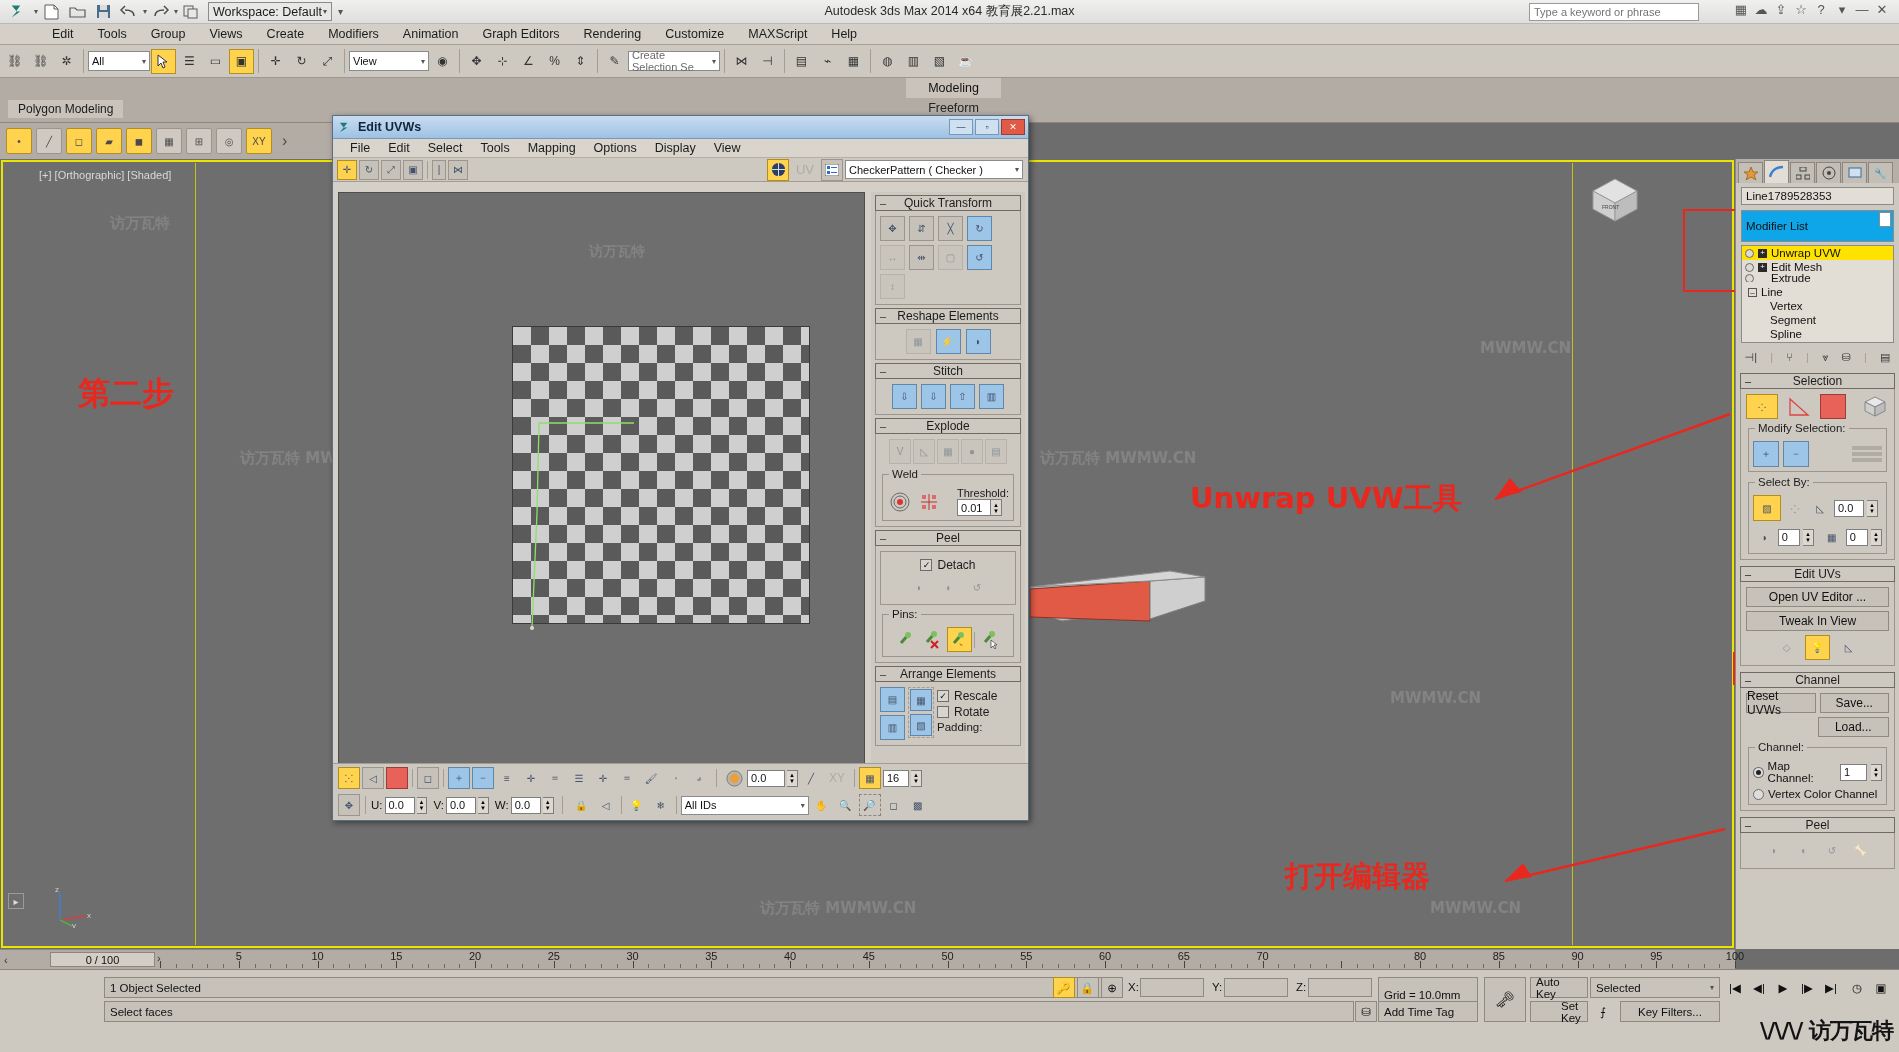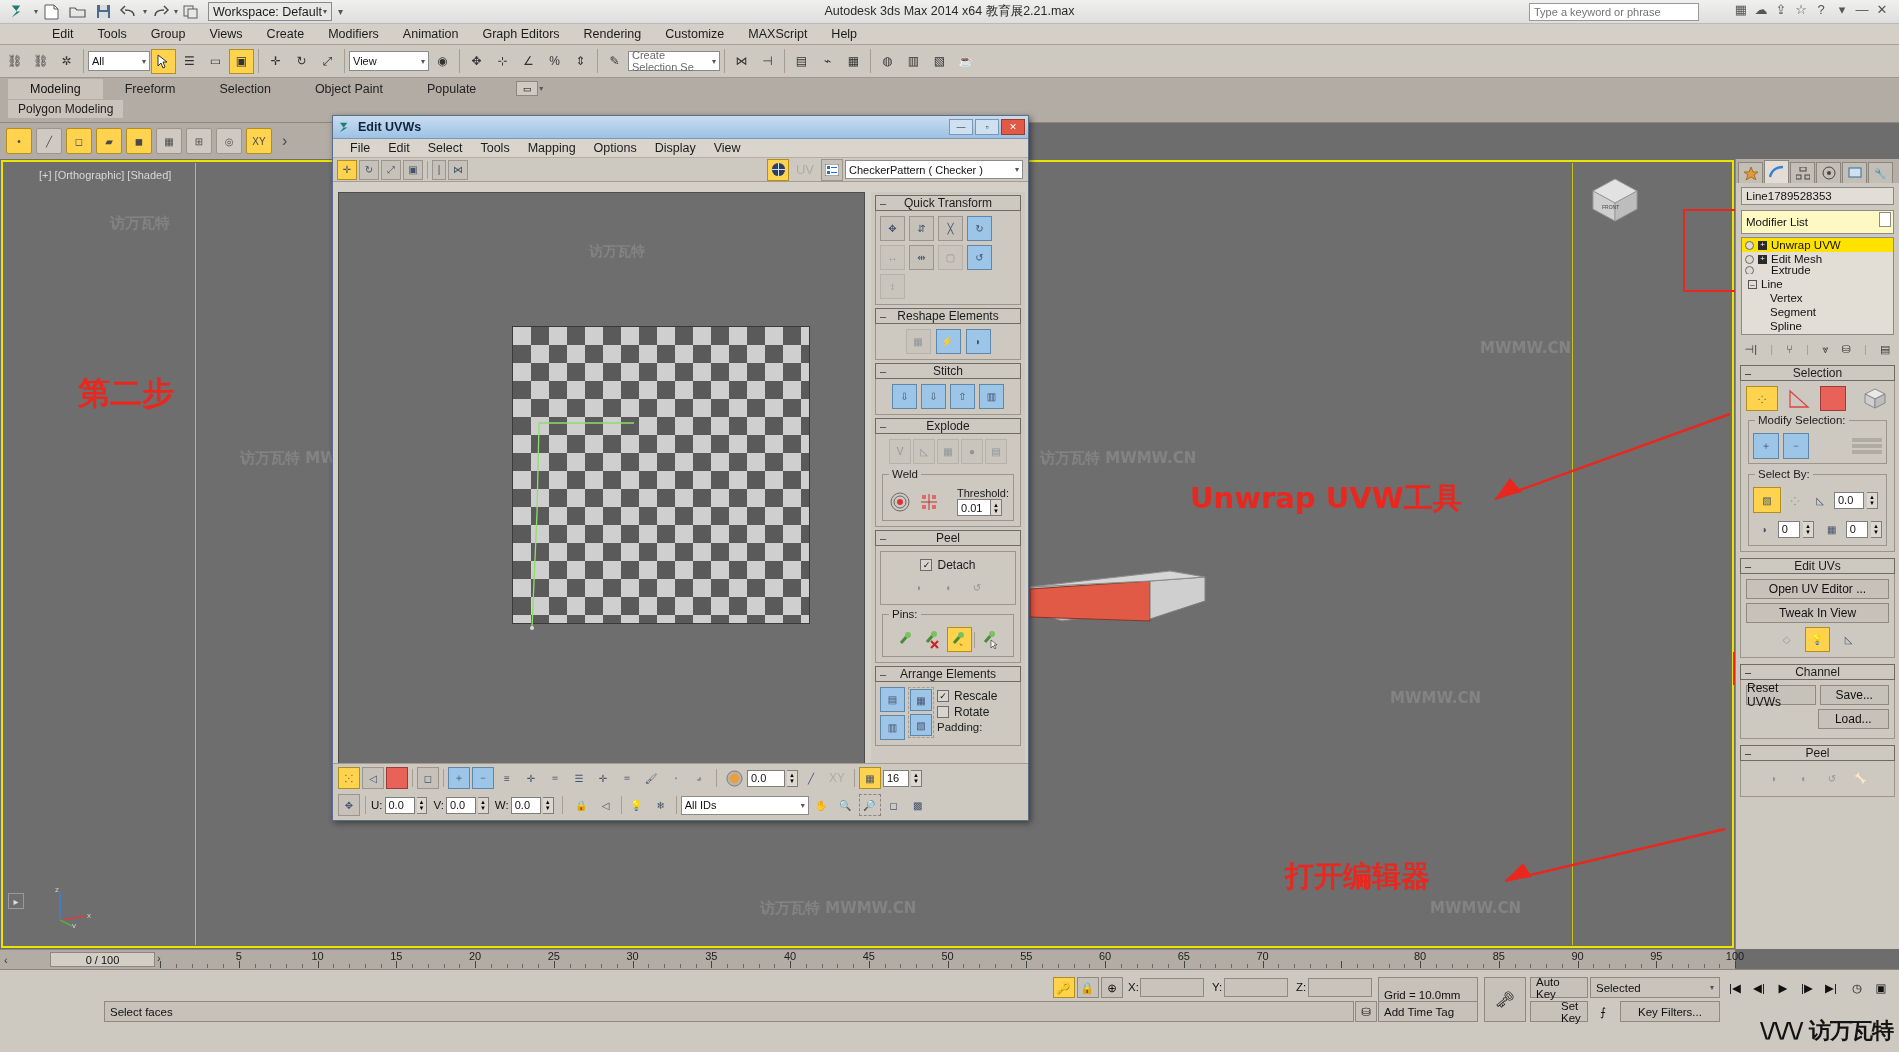--- a/index.html
+++ b/index.html
@@ -73,21 +73,21 @@
   .tsel {
     height:20px;border:1px solid #8b8b8b;background:#fff;font-size:11px;
     display:flex;align-items:center;padding:0 3px;color:#111;
   }
 
   
   #ribbon {
     left:0; top:78px; width:1899px; height:45px; background:#b3aca4;
     border-bottom:1px solid #8d867e;
   }
-  #ribtabs { display:flex;align-items:center;height:21px;padding-left:8px;gap:0; }
+  #ribtabs { display:flex;align-items:center;height:21px;padding-left:8px;gap:0;flex-direction:column; }
   #ribtabs .rt {
     padding:3px 22px;font-size:12.5px;color:#222;
   }
   #ribtabs .rt.sel { background:#c9c3bb; color:#111; }
   #ribrow2 { display:flex;align-items:center;height:19px;padding-left:8px; }
   #ribrow2 .rt2 { padding:2px 10px;font-size:12px;color:#1c1c1c;background:#c9c3bb; }
 
   
   #ribicons {
     left:0; top:123px; width:340px; height:36px; background:#b3aca4;
@@ -205,21 +205,21 @@
   #cmd {
     left:1735px; top:159px; width:164px; height:790px; background:#cdc9c1;
     border-left:1px solid #8d867e;
   }
   #cmd-tabs { display:flex;height:24px;align-items:flex-end;gap:1px;padding-left:2px;background:#b6afa7; }
   .ctab { width:25px;height:21px;border:1px solid #8d867e;border-bottom:none;background:#c3beb6;
           display:flex;align-items:center;justify-content:center;font-size:10px;color:#4a4a4a;}
   .ctab.sel { background:#e2ded6;height:23px; }
   #objname { margin:4px 5px 0 5px;height:18px;border:1px solid #8b8b8b;background:#e2ded6;
              display:flex;align-items:center;padding:0 4px;font-size:11.5px;color:#111; }
-  #modlist { margin:5px 5px 0 5px;height:24px;border:1px solid #8b8b8b;background:#fef9c3;
+  #modlist { margin:5px 5px 0 5px;height:32px;border:1px solid #8b8b8b;background:#0ea5e9;
              display:flex;align-items:center;padding:0 4px;font-size:11.5px;color:#111;position:relative; }
   #modstack { margin:3px 5px 0 5px;border:1px solid #8b8b8b;background:#e2ded6;height:98px;overflow:hidden; }
   .mrow { height:14px;display:flex;align-items:center;gap:4px;padding:0 3px;font-size:11.5px;color:#111; }
   .mrow.sel { background:#ffe200; }
   .bulb { width:9px;height:9px;border-radius:50%;border:1px solid #6a6a6a;background:#ded9d1; }
   .plusbox { width:9px;height:9px;background:#2a2a2a;color:#fff;font-size:8px;line-height:8px;text-align:center; }
   .tree { padding-left:6px;font-size:11.5px;color:#111;line-height:14px; }
   #modtools { margin:4px 5px 0 5px;display:flex;align-items:center;gap:6px;height:20px;
               font-size:11px;color:#3a3a3a;justify-content:space-around; }
   .crollhdr { margin:6px 4px 0 4px;background:#cdc9c1;border:1px solid #6f6a63;height:16px;
@@ -953,20 +953,38 @@
     <span class="minus">–</span>
     <span>Channel</span>
   </div>
   <div class="crollbody">
     <div style="display:flex;gap:4px;">
       <div class="cbtn" style="flex:1">Reset UVWs</div>
       <div class="cbtn" style="flex:1">Save...</div>
     </div>
     <div style="display:flex;justify-content:flex-end;">
       <div class="cbtn" style="width:50%">Load...</div>
+    </div>
+    <div class="grpbox" style="margin-top:6px;">
+      <span class="lbl">Channel:</span>
+      <div style="display:flex;align-items:center;gap:4px;">
+        <span class="radio">
+            <span class="dot"></span>
+          </span>
+        <span style="font-size:11.5px;color:#111">Map Channel:</span>
+        <div class="spin" style="width:28px;margin-left:auto">1</div>
+        <div style="display:flex;flex-direction:column;font-size:6px;line-height:6px;border:1px solid #7e7e7e;border-left:none;height:17px;justify-content:center;padding:0 2px;background:#ddd8d0;">
+            <span>▲</span>
+            <span>▼</span>
+          </div>
+      </div>
+      <div style="display:flex;align-items:center;gap:4px;margin-top:4px;">
+        <span class="radio"></span>
+        <span style="font-size:11.5px;color:#111">Vertex Color Channel</span>
+      </div>
     </div>
   </div>
 
   <div class="crollhdr">
     <span class="minus">–</span>
     <span>Peel</span>
   </div>
   <div class="crollbody" style="display:flex;gap:4px;justify-content:center">
     <div class="ibtn dis" style="border:none;background:none">◗</div>
     <div class="ibtn dis" style="border:none;background:none">◖</div>
@@ -1101,20 +1119,21 @@
       <div class="tick" style="left: 1527.75px; height: 4px; top: 14px; background: rgb(106, 106, 106);"></div>
       <div class="tick" style="left: 1543.5px; height: 4px; top: 14px; background: rgb(106, 106, 106);"></div>
       <div class="tick" style="left: 1559.25px; height: 4px; top: 14px; background: rgb(106, 106, 106);"></div>
       <div class="tick" style="left: 1575px; height: 7px; top: 11px;"></div>
       <div class="tlab" style="left: 1575px;">100</div>
     </div>
 </div>
 
 <div id="statusarea" class="abs">
 
+  <div class="stbox" style="left:104px;top:7px;width:1015px;height:21px;">1 Object Selected</div>
   <div class="stbox" style="left:104px;top:31px;width:1250px;height:21px;">Select faces</div>
 
   <div class="stbox" style="left:1053px;top:7px;width:22px;height:21px;background:#ffd34d;border-color:#b28f1c;justify-content:center;">🔑</div>
   <div class="stbox" style="left:1077px;top:7px;width:22px;height:21px;justify-content:center;">🔒</div>
   <div class="stbox" style="left:1101px;top:7px;width:22px;height:21px;justify-content:center;">⊕</div>
 
   <span style="position:absolute;left:1128px;top:11px;font-size:11.5px;color:#111">X:</span>
   <div class="fld" style="position:absolute;left:1140px;top:8px;width:64px"></div>
   <span style="position:absolute;left:1212px;top:11px;font-size:11.5px;color:#111">Y:</span>
   <div class="fld" style="position:absolute;left:1224px;top:8px;width:64px"></div>

